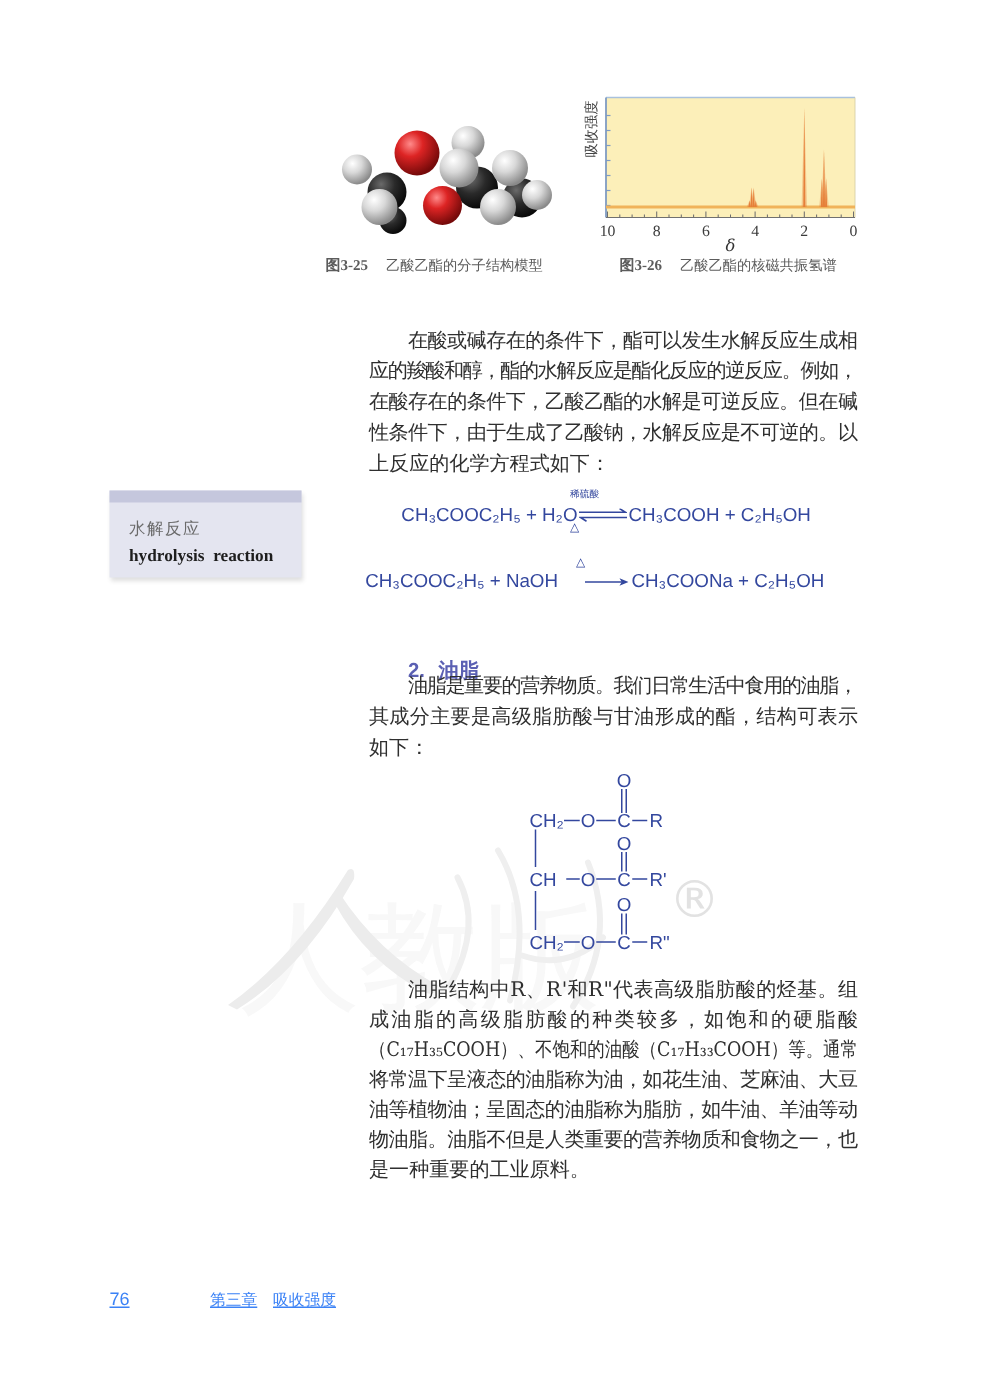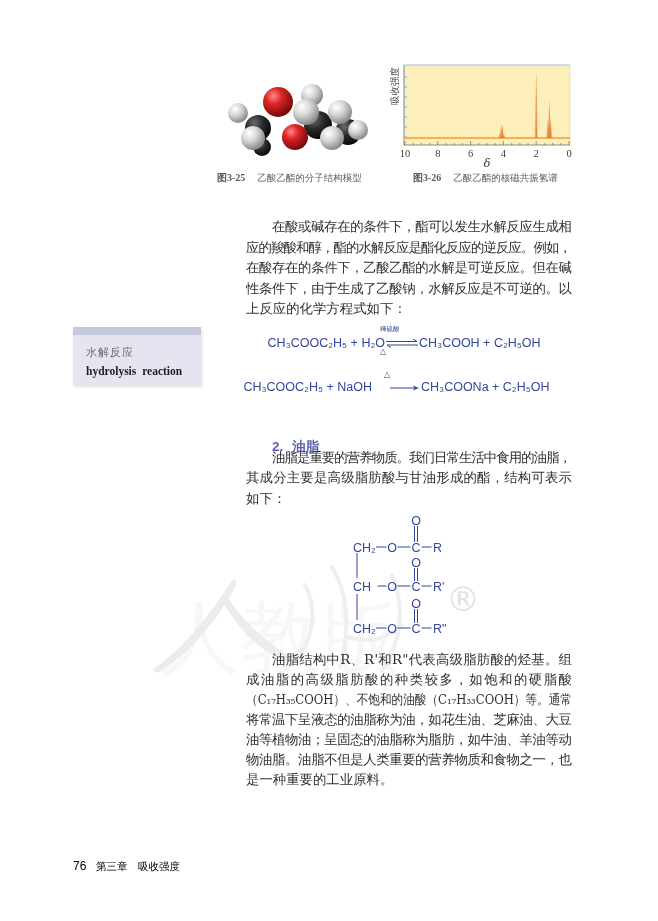--- a/index.html
+++ b/index.html
@@ -30,23 +30,23 @@
 .nmr .baseline{stroke:var(--nmr_baseline);stroke-width:2;}
 .nmr .peak{fill:var(--nmr_peak);}
 .nmr .peak-glow{fill:var(--nmr_peak);opacity:0.35;}
 .nmr .tick-label{font-family:"Liberation Serif",serif;font-size:10.5px;fill:#3c3c3c;}
 .nmr .axis-title{font-family:"DejaVu Serif",serif;font-size:9.5px;fill:#444;}
 .nmr .delta{font-family:"DejaVu Serif",serif;font-style:italic;font-size:11px;fill:#333;}
 .watermark .wm-stroke{fill:#ececec;}
 .watermark .wm-line{stroke:#efefef;stroke-width:4;fill:none;stroke-linecap:round;}
 .watermark .wm-text{font-family:"DejaVu Serif",serif;font-size:80px;fill:#f3f3f3;opacity:0.6;}
 .watermark .wm-mark{font-family:"DejaVu Sans",sans-serif;font-size:34px;fill:#e2e2e2;}
-.footer{position:absolute;top:857px;height:16px;line-height:16px;white-space:nowrap;color:#000000;}
+.footer{position:absolute;top:857px;height:16px;line-height:16px;white-space:nowrap;color:#3b82f6;text-decoration:underline;}
 .footer .page-num{font-family:"Liberation Sans",sans-serif;font-size:12px;}
-.footer .chap{font-size:10.5px;}
+.footer .chap{font-size:10.5px;margin-left:44px;}
 </style>
 </head>
 <body>
 
 <svg class="abs watermark" style="left:140px;top:545px" width="370" height="140" viewBox="0 0 370 140">
   <text class="wm-text" x="20" y="120">人教版</text>
   <path class="wm-stroke" d="M12 125 Q55 95 92 35 Q97 32 96 41 Q62 101 18 128 Z"></path>
   <path class="wm-stroke" d="M86 50 Q112 90 152 112 Q151 119 144 117 Q104 96 83 57 Z"></path>
   <path class="wm-line" d="M165 40 Q182 72 160 112"></path>
   <path class="wm-line" d="M192 22 Q216 62 200 122"></path>

